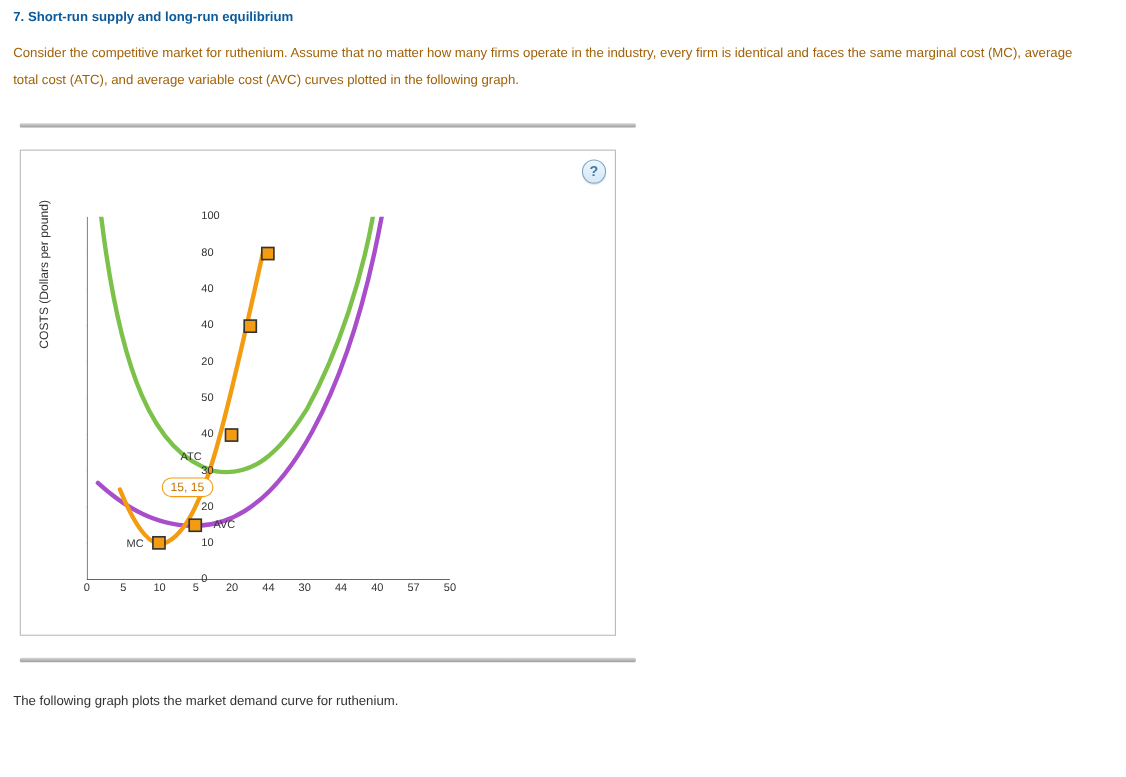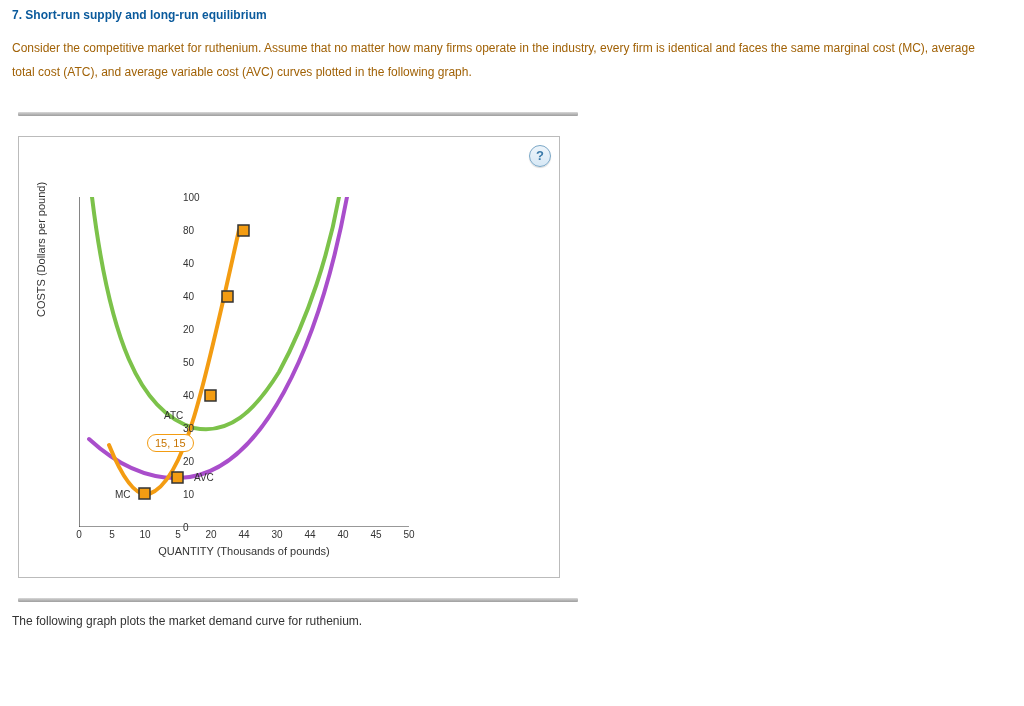--- a/index.html
+++ b/index.html
@@ -106,21 +106,21 @@
   .tooltip {
     position: absolute;
     border: 1px solid #f39c12;
     border-radius: 9px;
     padding: 2px 7px;
     font-size: 11px;
     color: #c77400;
     background: #fff;
   }
   .footer-para {
-    margin-top: 12px;
+    margin-top: 28px;
     color: #333;
   }
 </style>
 </head>
 <body>
 
 <div class="title">7. Short-run supply and long-run equilibrium</div>
 
 <div class="para">Consider the competitive market for ruthenium. Assume that no matter how many firms operate in the industry, every firm is identical and faces the same marginal cost (MC), average total cost (ATC), and average variable cost (AVC) curves plotted in the following graph.</div>
 
@@ -193,24 +193,23 @@
 
   <div class="tick-x" style="left:60px">0</div>
   <div class="tick-x" style="left:93px">5</div>
   <div class="tick-x" style="left:126px">10</div>
   <div class="tick-x" style="left:159px">5</div>
   <div class="tick-x" style="left:192px">20</div>
   <div class="tick-x" style="left:225px">44</div>
   <div class="tick-x" style="left:258px">30</div>
   <div class="tick-x" style="left:291px">44</div>
   <div class="tick-x" style="left:324px">40</div>
-  <div class="tick-x" style="left:357px">45</div>
+  <div class="tick-x" style="left:357px">57</div>
   <div class="tick-x" style="left:390px">50</div>
 
-  <div class="axis-label-x">QUANTITY (Thousands of pounds)</div>
 
   <div class="curve-label" style="left:96px; top:352px;">MC</div>
   <div class="curve-label" style="left:145px; top:273px;">ATC</div>
   <div class="curve-label" style="left:175px; top:335px;">AVC</div>
 
   <div class="tooltip" style="left:128px; top:297px;">15, 15</div>
 </div>
 
 <div class="hr-bar"></div>
 

